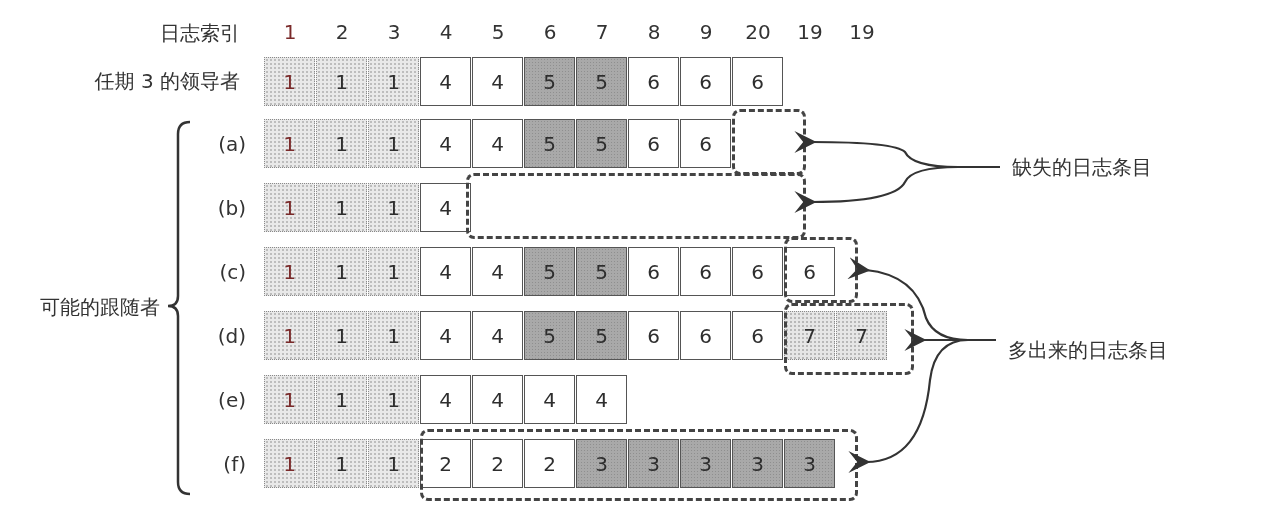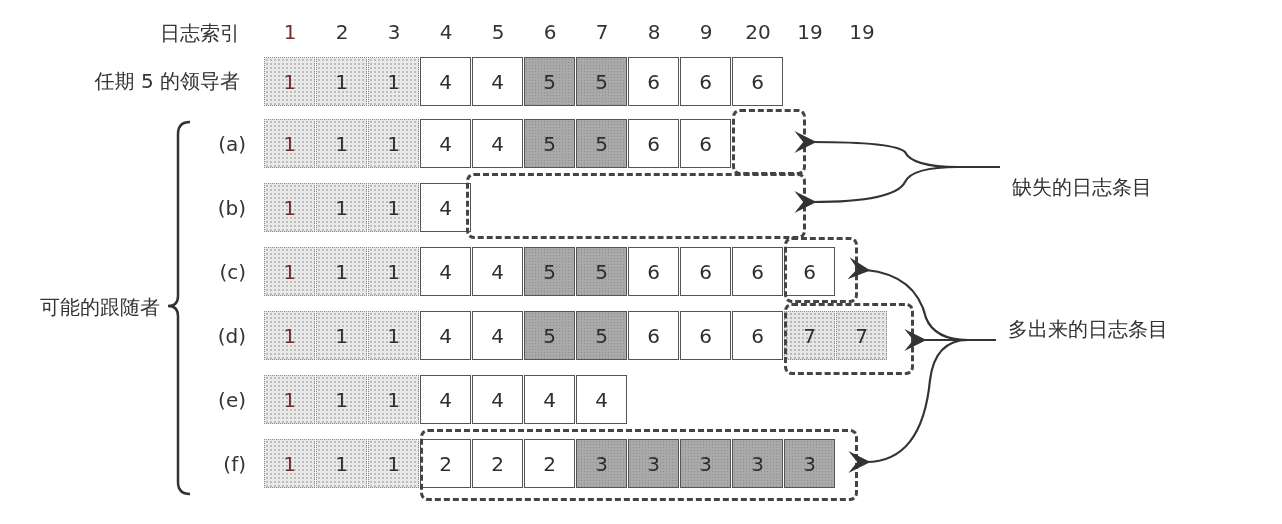--- a/index.html
+++ b/index.html
@@ -37,21 +37,21 @@
     <div class="idx" style="left: 472px;">5</div>
     <div class="idx" style="left: 524px;">6</div>
     <div class="idx" style="left: 576px;">7</div>
     <div class="idx" style="left: 628px;">8</div>
     <div class="idx" style="left: 680px;">9</div>
     <div class="idx" style="left: 732px;">20</div>
     <div class="idx" style="left: 784px;">19</div>
     <div class="idx" style="left: 836px;">19</div>
   </div>
 
-<div class="rowlabel" style="left:20px; top:68px; width:220px;">任期 5 的领导者</div>
+<div class="rowlabel" style="left:20px; top:68px; width:220px;">任期 3 的领导者</div>
 <div id="leaderrow">
     <div class="cell t1 r" style="left: 264px; top: 57px;">1</div>
     <div class="cell t1" style="left: 316px; top: 57px;">1</div>
     <div class="cell t1" style="left: 368px; top: 57px;">1</div>
     <div class="cell" style="left: 420px; top: 57px;">4</div>
     <div class="cell" style="left: 472px; top: 57px;">4</div>
     <div class="cell dark" style="left: 524px; top: 57px;">5</div>
     <div class="cell dark" style="left: 576px; top: 57px;">5</div>
     <div class="cell" style="left: 628px; top: 57px;">6</div>
     <div class="cell" style="left: 680px; top: 57px;">6</div>
@@ -134,22 +134,22 @@
       <div class="cell dark" style="left: 784px; top: 439px;">3</div>
     </div>
   </div>
 
 <div class="dash" style="left:732px; top:109px; width:74px; height:66px;"></div>
 <div class="dash" style="left:466px; top:173px; width:340px; height:66px;"></div>
 <div class="dash" style="left:784px; top:237px; width:74px; height:66px;"></div>
 <div class="dash" style="left:784px; top:303px; width:130px; height:72px;"></div>
 <div class="dash" style="left:420px; top:429px; width:438px; height:72px;"></div>
 
-<div class="callout" style="left:1012px; top:154px;margin-top:20px;">缺失的日志条目</div>
-<div class="callout" style="left:1008px; top:316px;">多出来的日志条目</div>
+<div class="callout" style="left:1012px; top:154px;">缺失的日志条目</div>
+<div class="callout" style="left:1008px; top:337px;">多出来的日志条目</div>
 
 <svg class="overlay" width="1282" height="524">
   <defs>
     <marker id="ah" markerWidth="10" markerHeight="10" refX="2" refY="5" orient="auto">
       <path d="M10,0 L0,5 L10,10 L6,5 Z" fill="#333"></path>
     </marker>
   </defs>
   <g fill="none" stroke="#333" stroke-width="2.5">
     <path d="M190,122 Q178,122 178,134 L178,296 Q178,306 168,306 Q178,306 178,316 L178,482 Q178,494 190,494"></path>
   </g>

